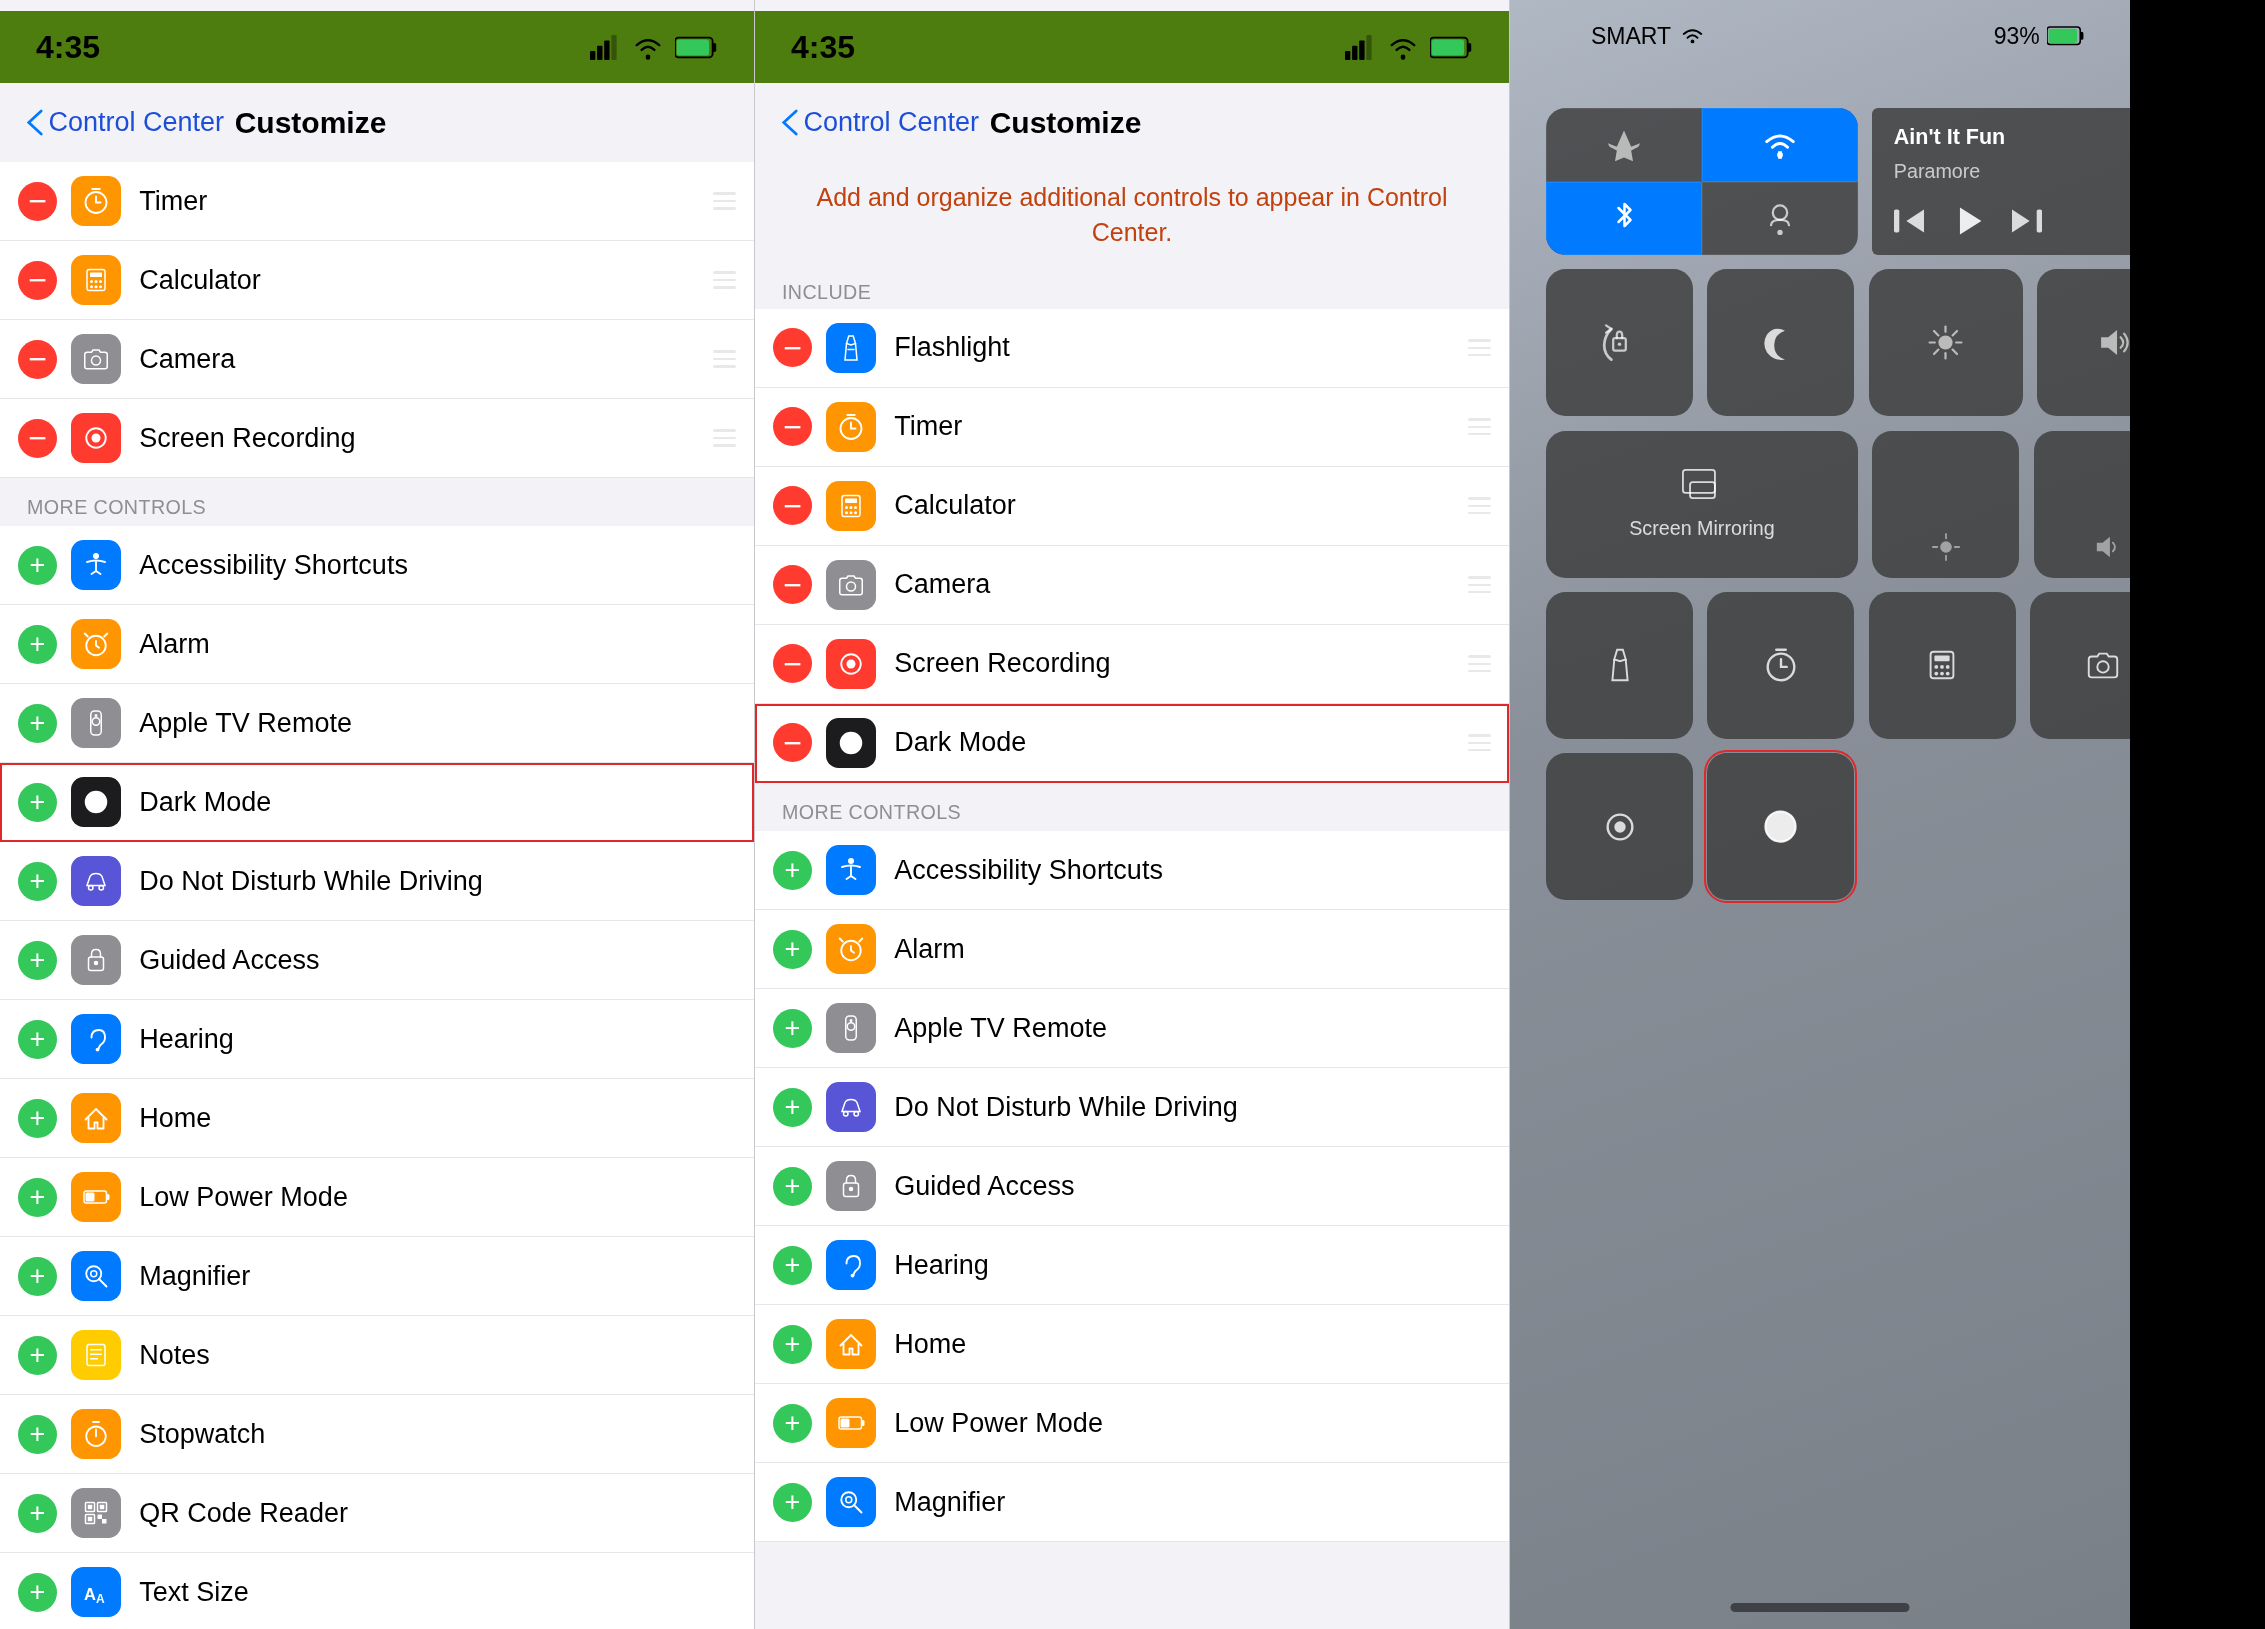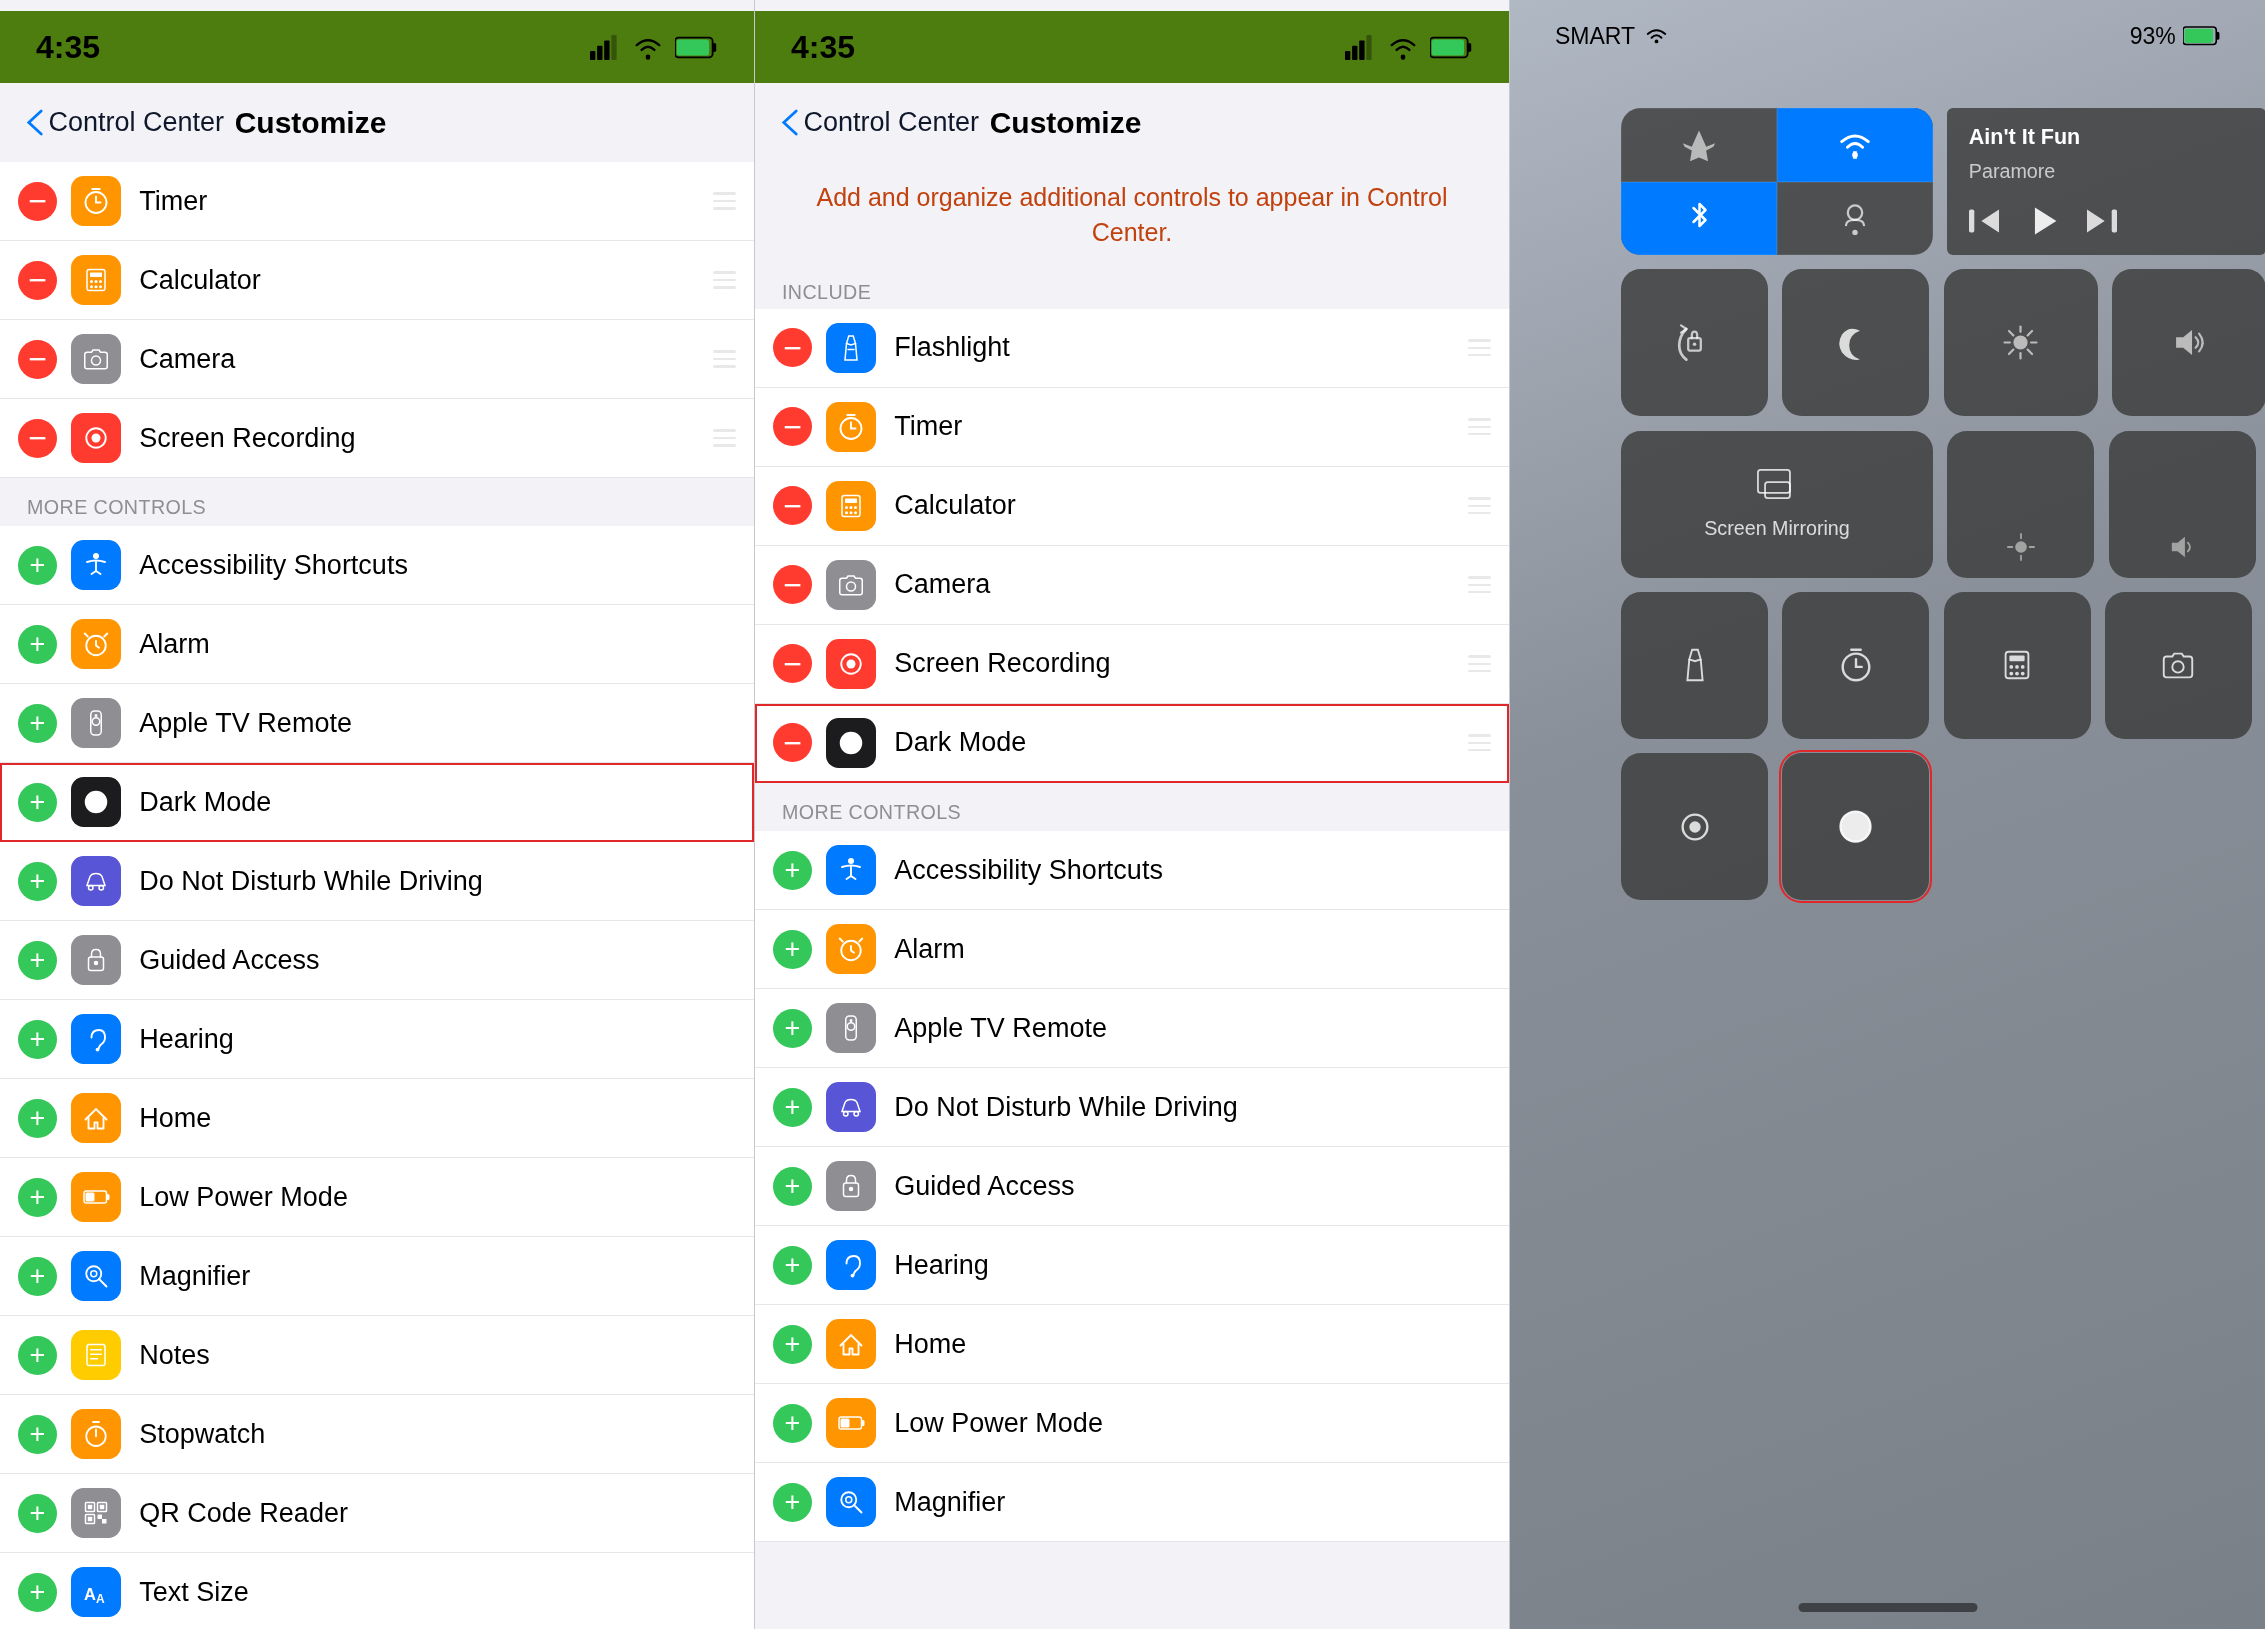--- a/index.html
+++ b/index.html
@@ -52,21 +52,21 @@
       background: #f2f2f7;
       display: flex;
       align-items: center;
       padding: 0 27px;
       gap: 10.7px;
       flex-shrink: 0;
     }
     .nav-back {
       display: flex;
       align-items: center;
-      color: #0f172a;
+      color: #1d4ed8;
       font-size: 27px;
       gap: 5.4px;
     }
     .nav-title {
       font-size: 30px;
       font-weight: 700;
       color: #000;
     }
 
     .list-section-header {
@@ -154,28 +154,29 @@
     .include-header {
       font-size: 19.7px;
       color: #8e8e93;
       text-transform: uppercase;
       letter-spacing: 0.4px;
       padding: 12.5px 27px 5.4px;
     }
 
     
     .cc-panel {
-      width: 756px;
+      width: 620px;
       height: 1630px;
       background: #9aa0a8;
       display: flex;
       flex-direction: column;
-      align-items: flex-end;
+      align-items: flex-start;
       position: relative;
       overflow: hidden;
+      padding-left: 36px;
     }
     .cc-bg {
       position: absolute;
       inset: 0;
       background: linear-gradient(160deg, #b0b8c4 0%, #8a9099 40%, #7a8088 100%);
     }
     .cc-status {
       position: relative;
       z-index: 2;
       width: 100%;

